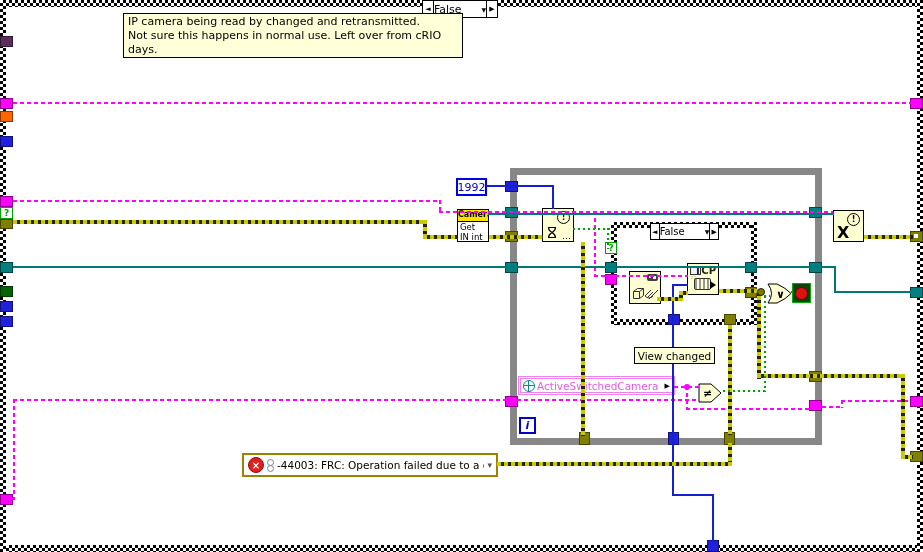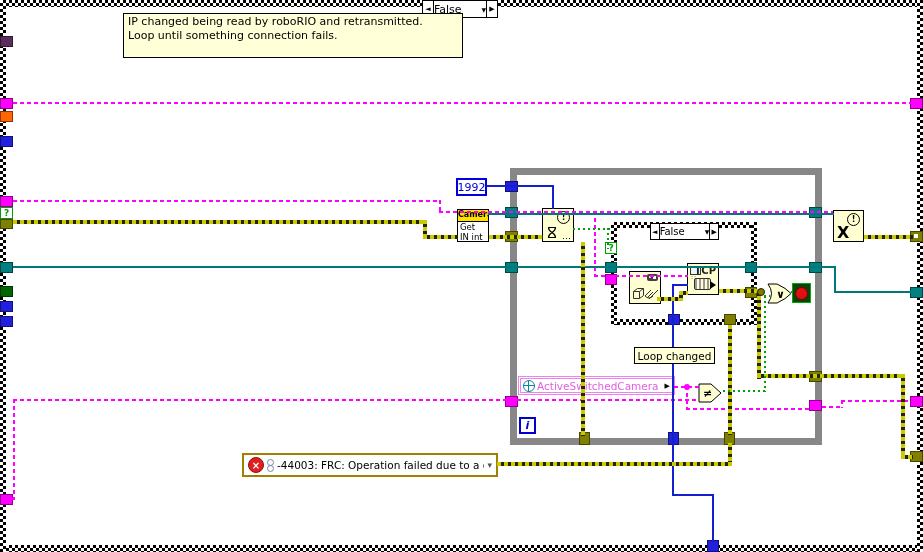--- a/index.html
+++ b/index.html
@@ -257,21 +257,21 @@
     <div class="mid" style="font-size:10px;">
         <span>False</span>
         <span class="dd">▼</span>
       </div>
     <div class="arr">
         <span>▶</span>
       </div>
   </div>
 
   <div class="labelbox" style="left:123px;top:13px;width:340px;height:45px;padding:1px 4px;font-size:11px;line-height:14px;">
-    <div>IP changed being read by roboRIO and retransmitted.</div>
-    <div>Loop until something connection fails.</div>
+    <div>IP camera being read by changed and retransmitted.</div>
+    <div>Not sure this happens in normal use. Left over from cRIO days.</div>
   </div>
 
   <div class="labelbox" style="left:634px;top:347px;width:81px;height:17px;font-size:10.5px;display:flex;align-items:center;justify-content:center;">
-      <span>Loop changed</span>
+      <span>View changed</span>
     </div>
 
 </div>
 
 </body></html>

